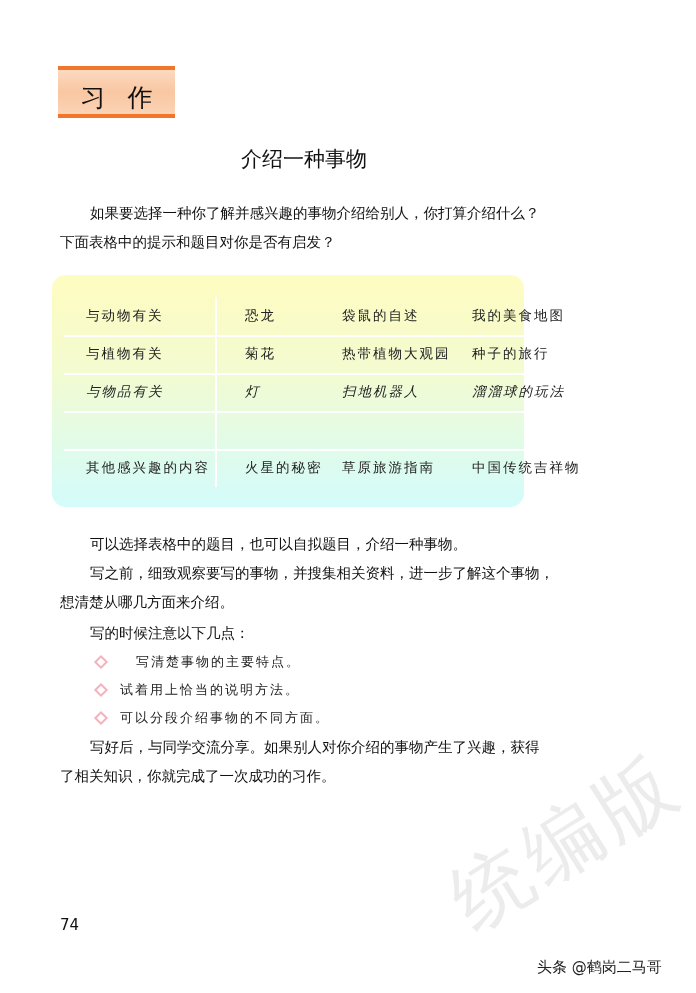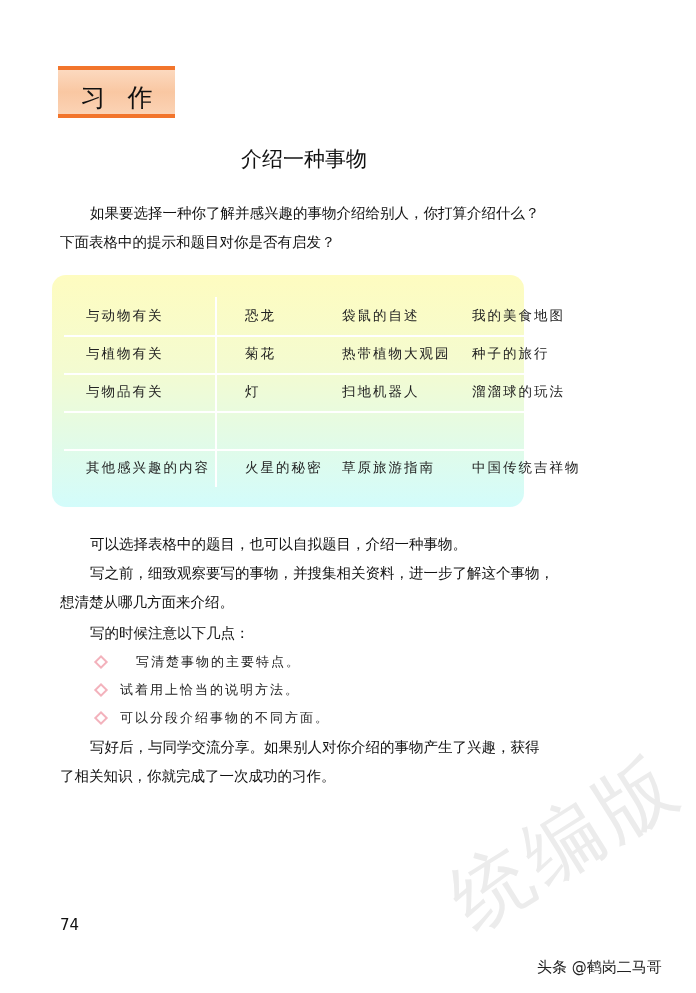--- a/index.html
+++ b/index.html
@@ -68,21 +68,21 @@
   <div class="row-divider" style="top:60px;"></div>
 
   <div class="table-row" style="top:60px;">
     <span class="cell c0">与植物有关</span>
     <span class="cell c1">菊花</span>
     <span class="cell c2">热带植物大观园</span>
     <span class="cell c3">种子的旅行</span>
   </div>
   <div class="row-divider" style="top:98px;"></div>
 
-  <div class="table-row" style="top:98px;">
+  <div class="table-row" style="top:98px;font-style:italic;">
     <span class="cell c0">与物品有关</span>
     <span class="cell c1">灯</span>
     <span class="cell c2">扫地机器人</span>
     <span class="cell c3">溜溜球的玩法</span>
   </div>
   <div class="row-divider" style="top:136px;"></div>
 
   <div class="row-divider" style="top:174px;"></div>
 
   <div class="table-row" style="top:174px;">

